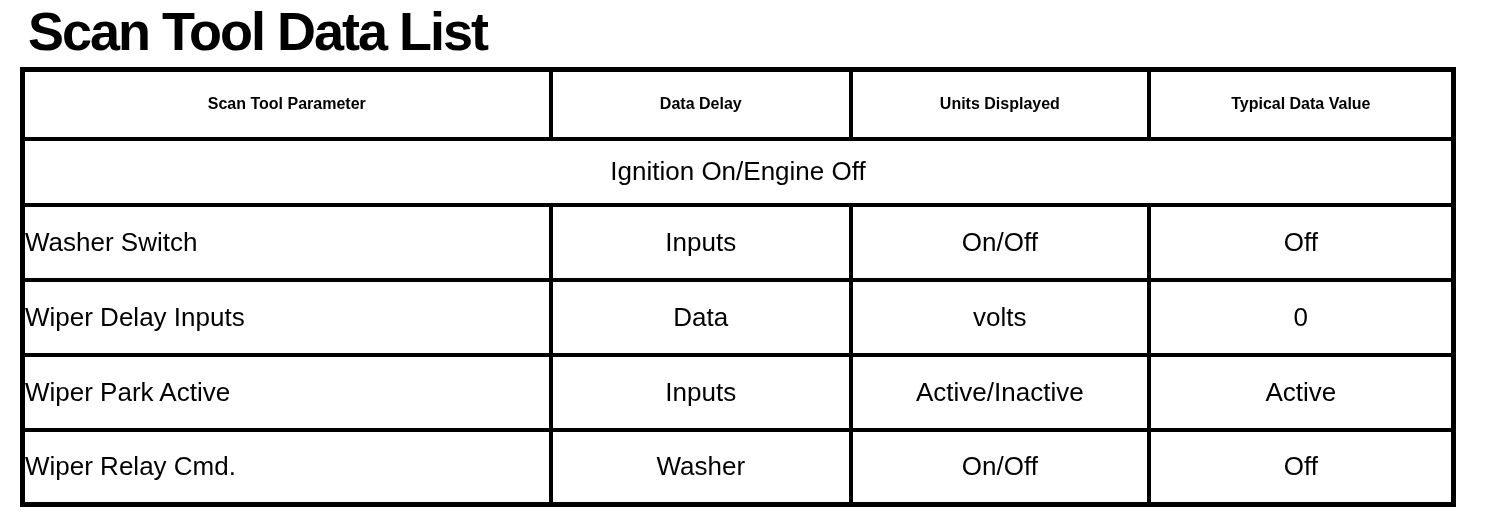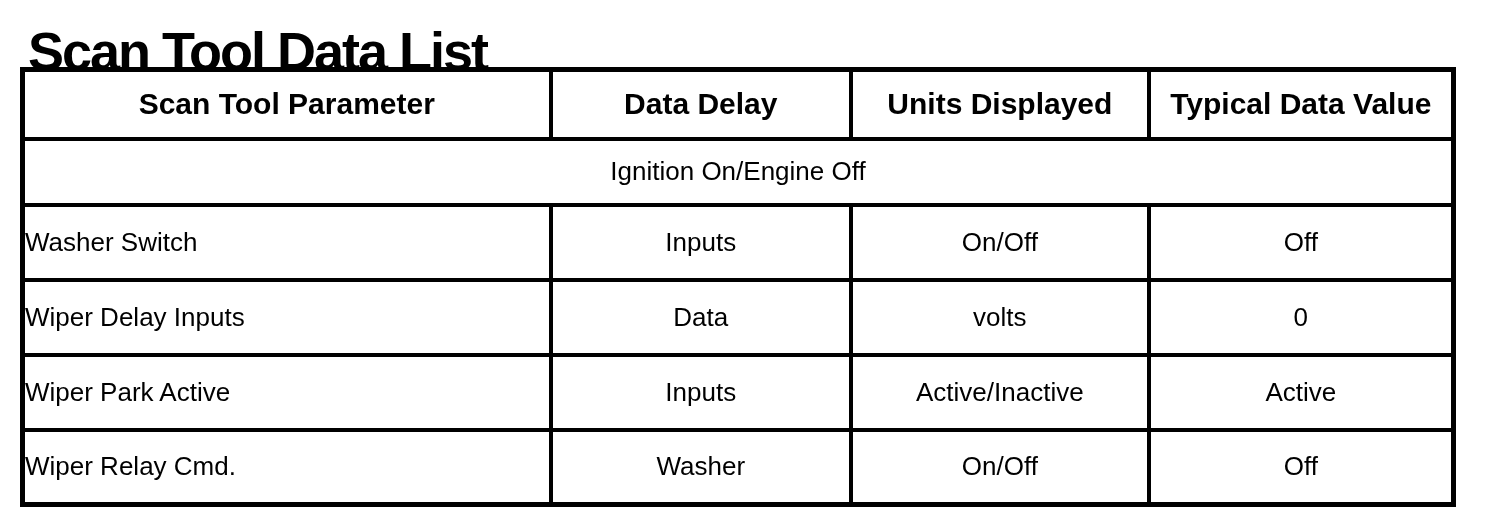--- a/index.html
+++ b/index.html
@@ -17,21 +17,20 @@
   }
   .page-title {
     position: absolute;
     left: 28px;
     top: 0px;
     font-size: 54px;
     font-weight: bold;
     letter-spacing: -2px;
     line-height: 62px;
     white-space: nowrap;
-    margin-top: 20px;
   }
   table.data-table {
     position: absolute;
     left: 20px;
     top: 67px;
     width: 1436px;
     border-collapse: collapse;
     table-layout: fixed;
     font-size: 26px;
   }
@@ -41,21 +40,21 @@
     vertical-align: middle;
     background: #ffffff;
   }
   table.data-table { border: 5px solid #000000; }
   tr.header-row { height: 69px; }
   tr.section-row { height: 66px; }
   tr.data-row { height: 75px; }
   th.col-header {
     font-weight: bold;
     text-align: center;
-    font-size: 30px;
+    font-size: 16px;
   }
   td.section-cell {
     font-weight: normal;
     text-align: center;
   }
   td.param-cell {
     text-align: left;
     padding-left: 3px;
   }
   td.center-cell {

